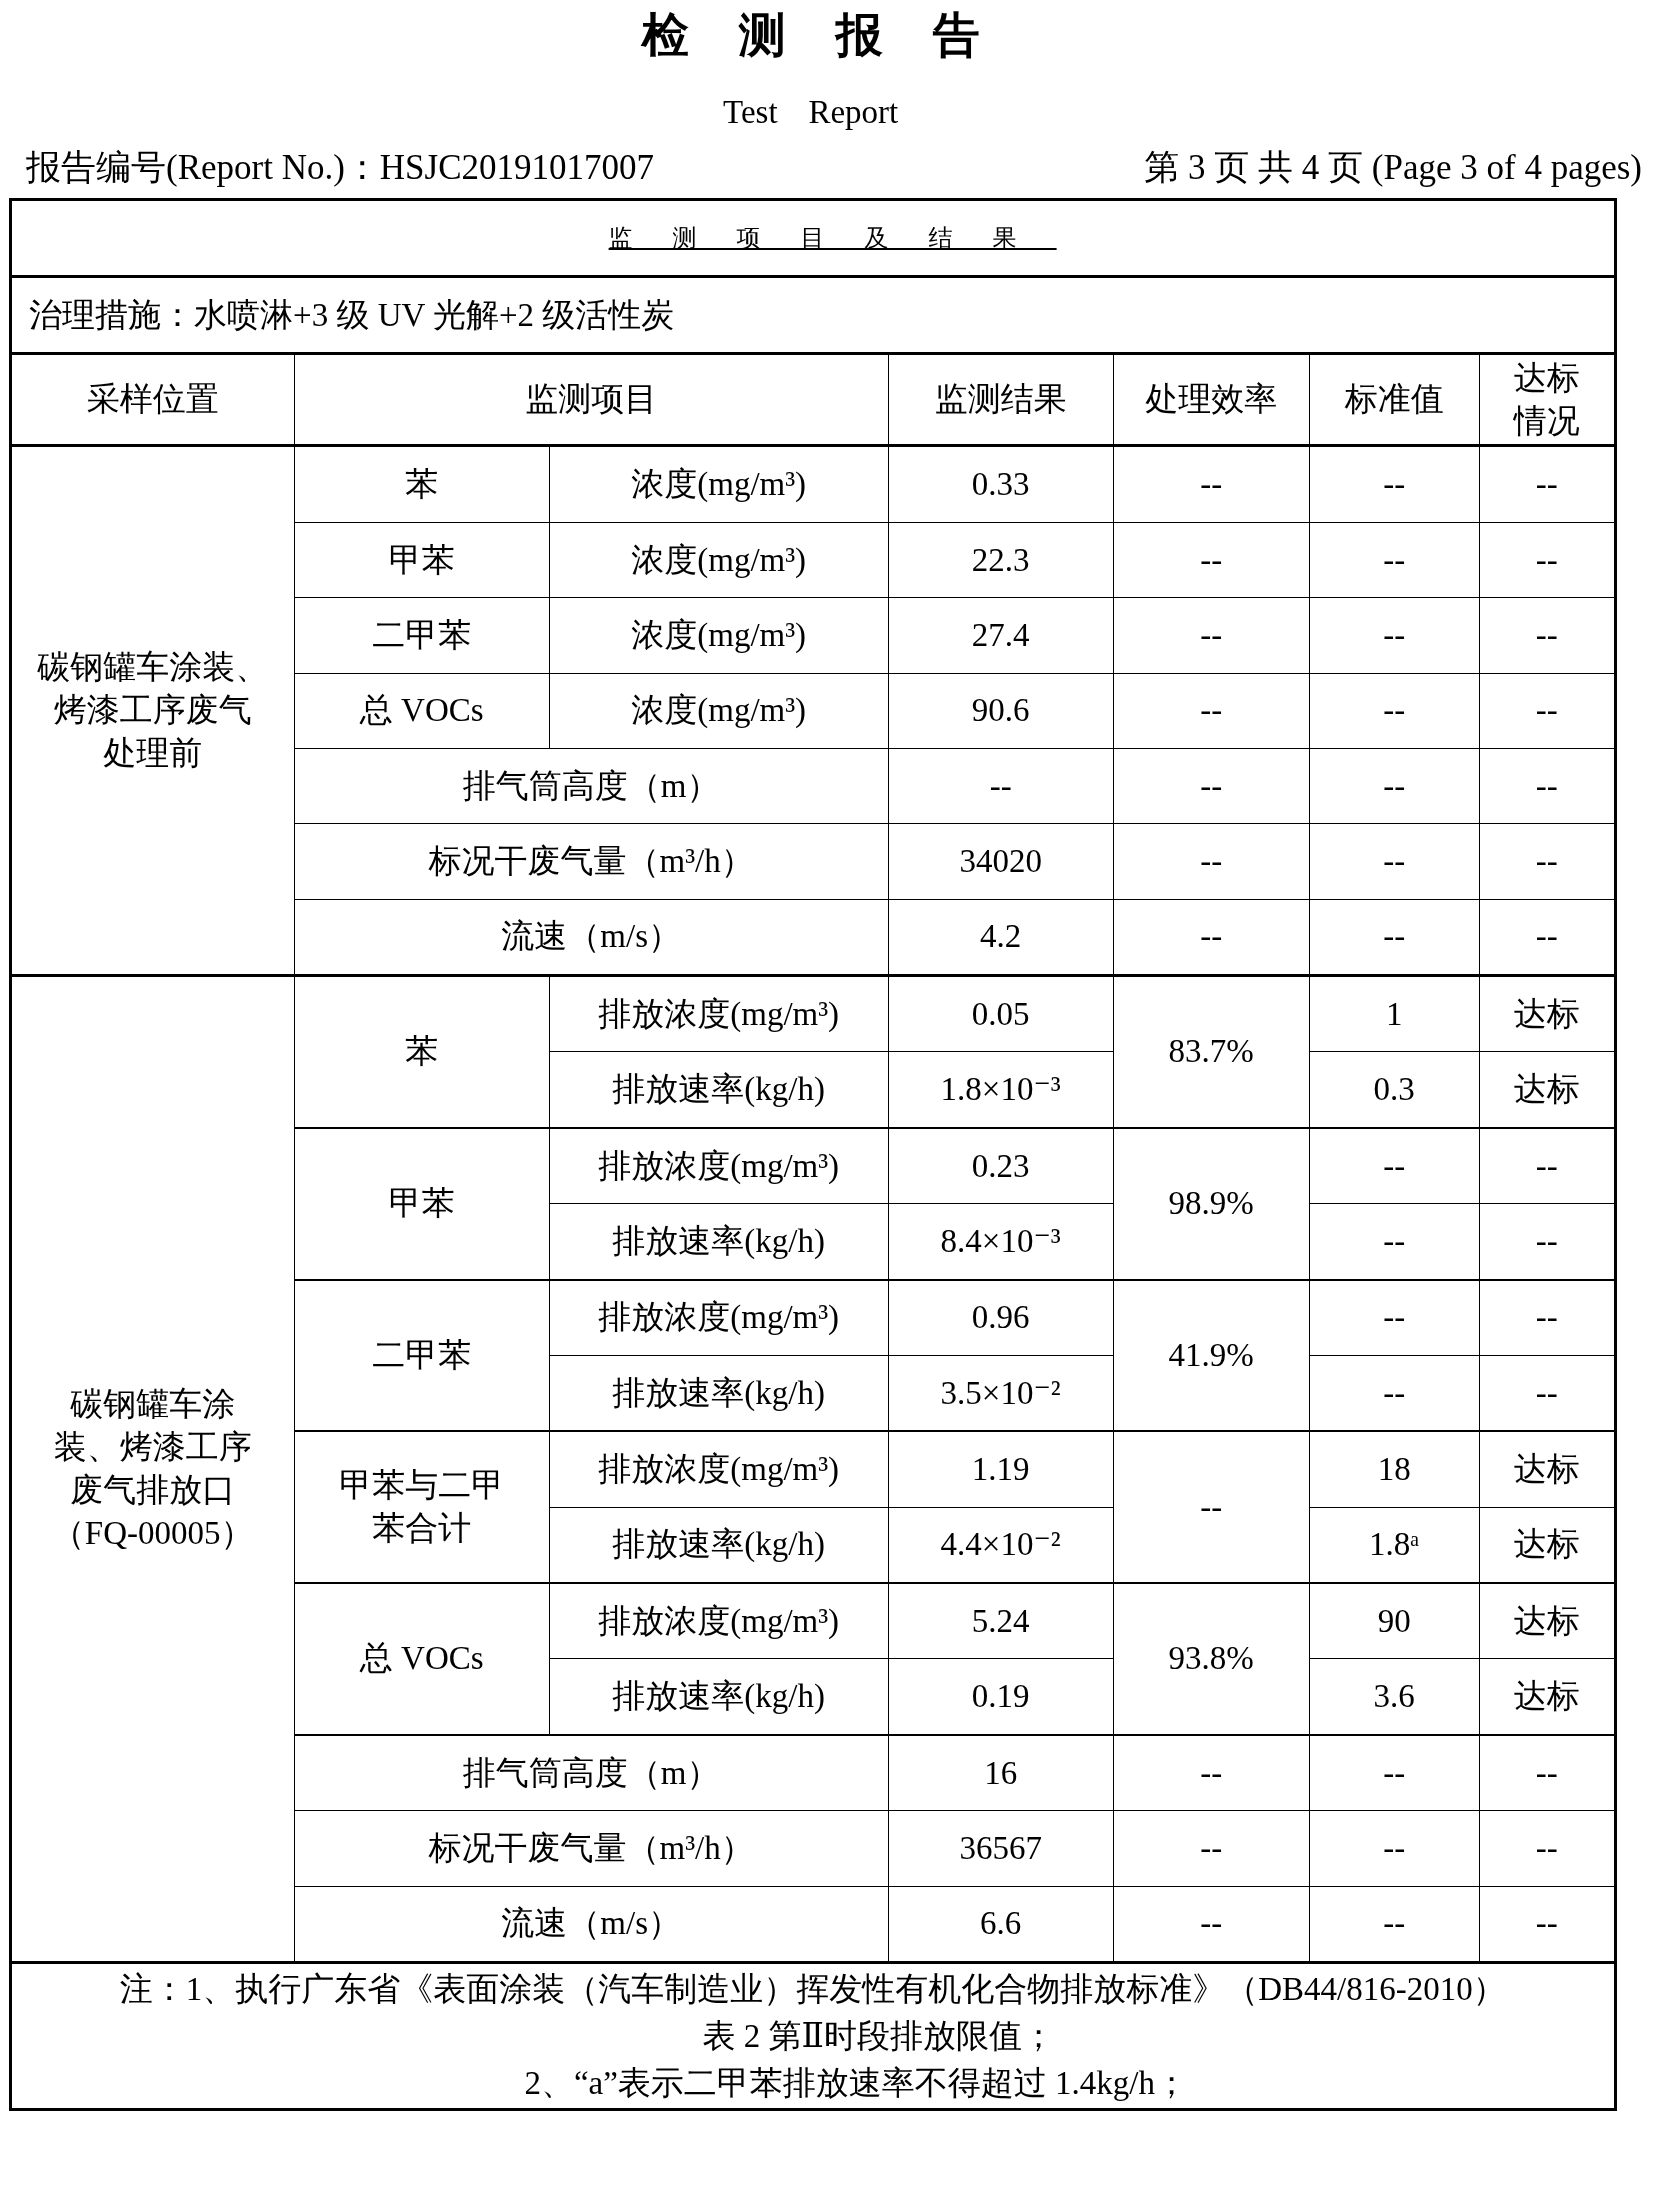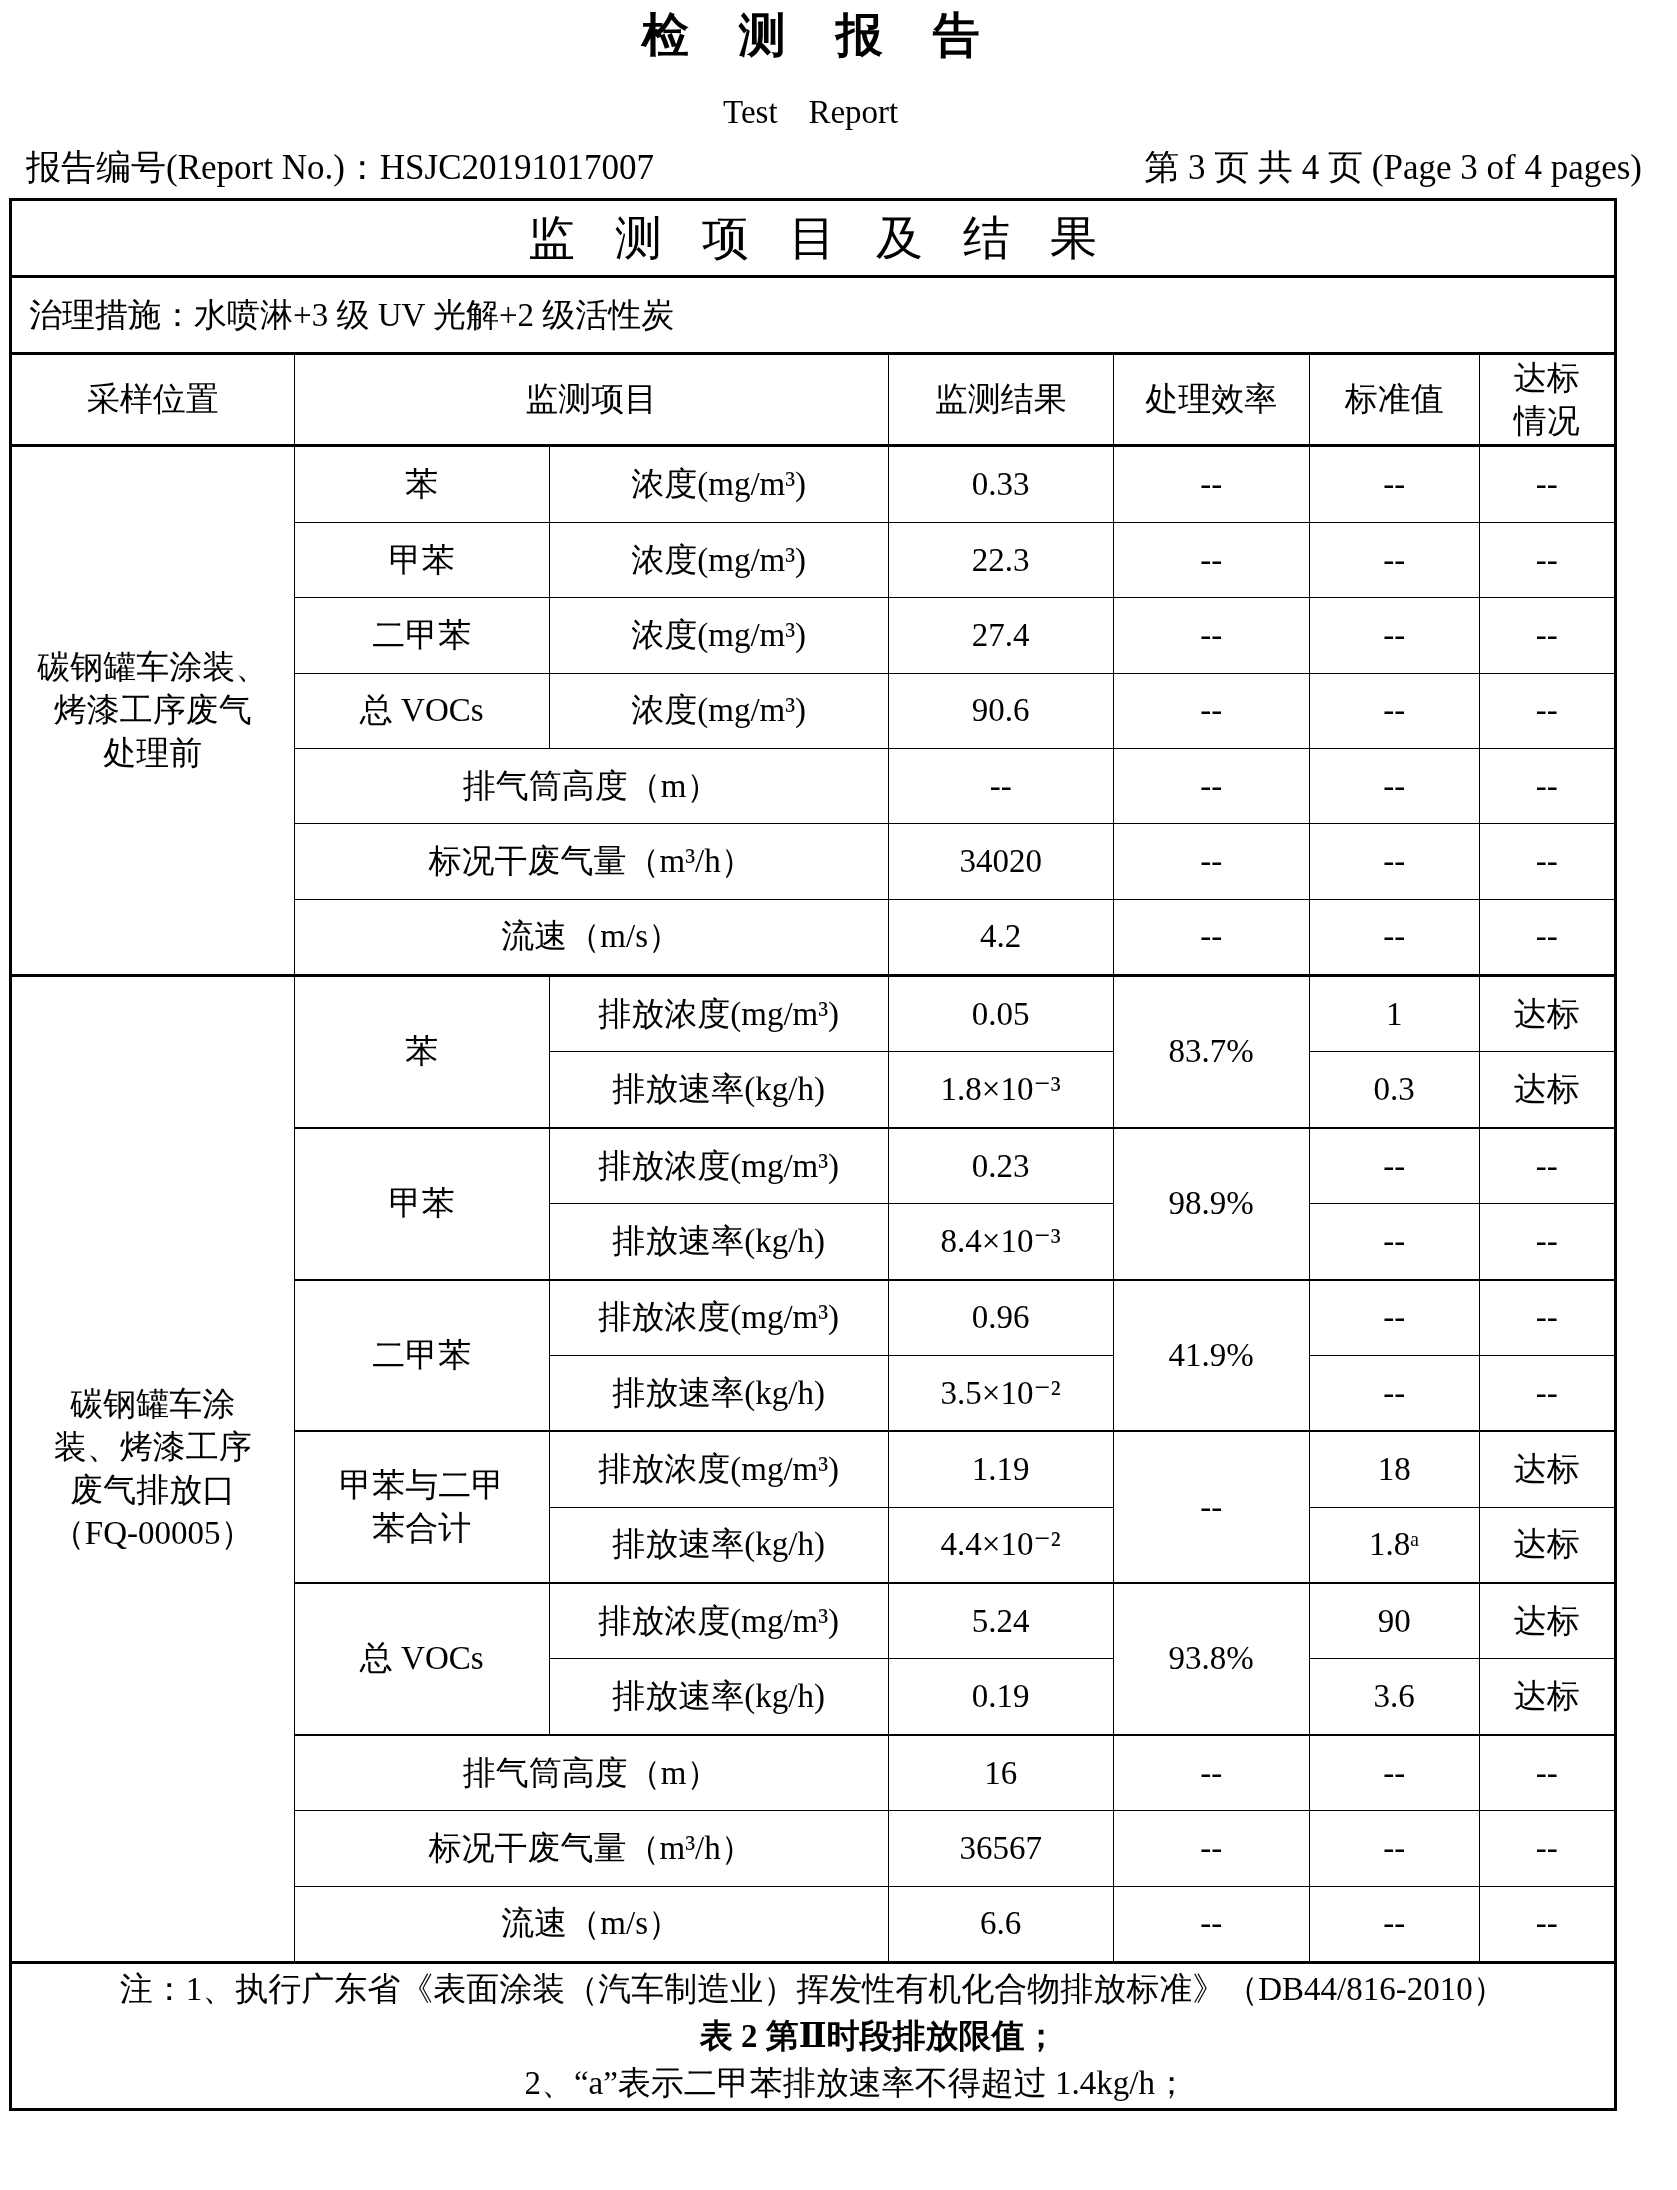--- a/index.html
+++ b/index.html
@@ -30,28 +30,28 @@
     border-collapse:collapse; border:3.5px solid #000; font-size:33px;
   }
   table.rt td {
     border:1.7px solid #000; text-align:center; vertical-align:middle;
     padding:1.7px 5.2px; line-height:1.3; overflow:hidden; word-break:break-all;
   }
   .rA td { height:70px; }
   .rB td { height:71px; }
   .rC td { height:84px; }
   .rr td { height:71px; }
-  .title-cell { font-size:47px; letter-spacing:40px; padding-left:45px !important; }
+  .title-cell { font-size:24px; letter-spacing:40px; padding-left:45px !important;text-decoration:underline; }
   .left { text-align:left !important; padding-left:17.4px !important; }
   .pre { white-space:pre-line; }
   .bb4 { border-bottom-width:3.5px !important; }
   .bb3 { border-bottom-width:2.6px !important; }
   .notes-cell { text-align:left; padding:10.4px 12px 14px 21px; }
   .notes-cell .nl { line-height:47px; font-size:33px; }
-  .ind-a { padding-left:132px;font-weight:bold; }
+  .ind-a { padding-left:132px; }
   .ind-b { padding-left:87px; }
 </style>
 </head>
 <body>
 
 <div class="page">
 
   <div class="doc-title">检测报告</div>
   <div class="doc-subtitle">Test Report</div>
 

